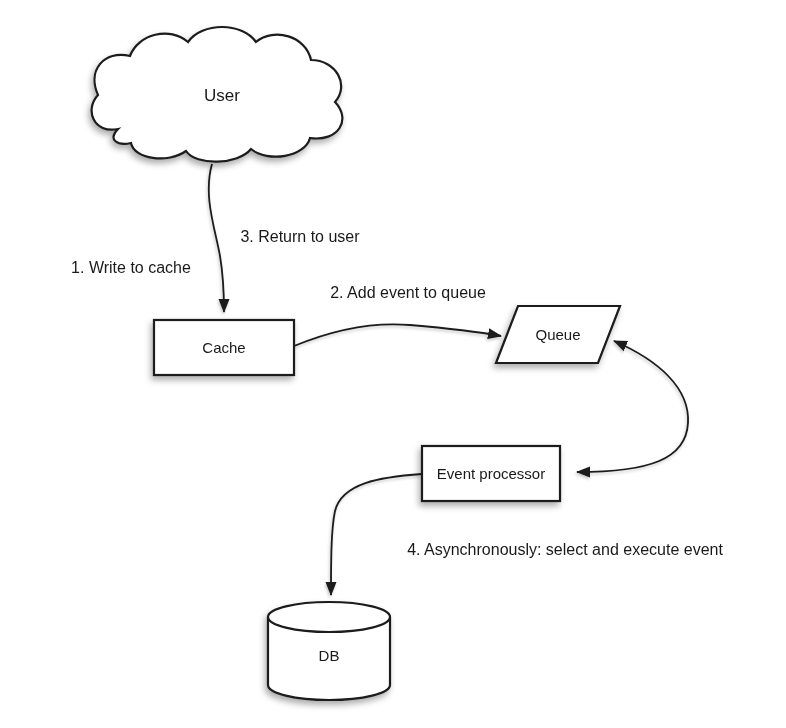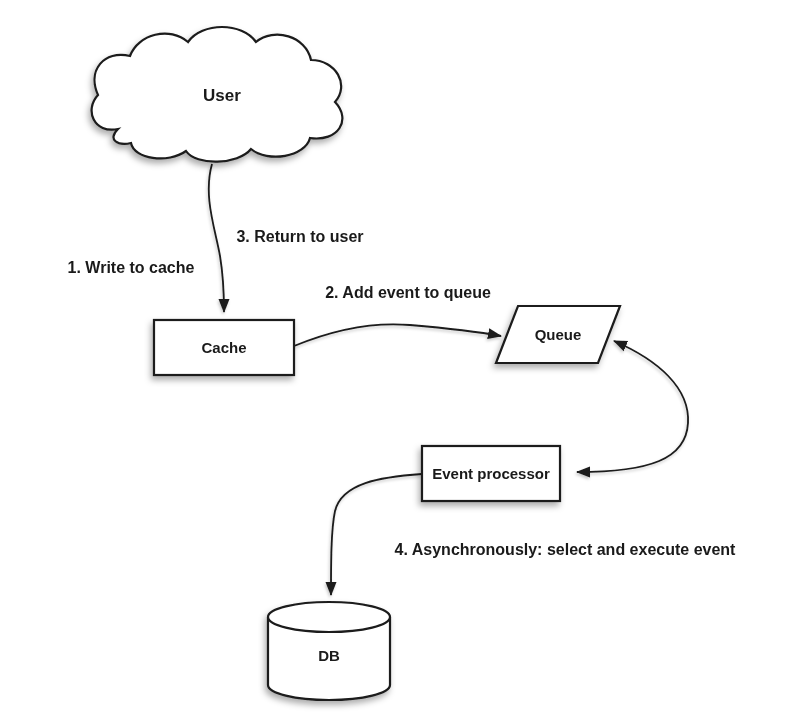--- a/index.html
+++ b/index.html
@@ -7,21 +7,20 @@
     padding: 0;
     background: #ffffff;
   }
   .stage {
     position: relative;
     width: 786px;
     height: 728px;
     background: #ffffff;
     overflow: hidden;
     font-family: "Liberation Sans", sans-serif;
-    font-weight: bold;
   }
   svg { display: block; }
   .node-shape {
     fill: #ffffff;
     stroke: #1b1b1b;
     stroke-width: 2.2;
   }
   .edge {
     fill: none;
     stroke: #1b1b1b;

